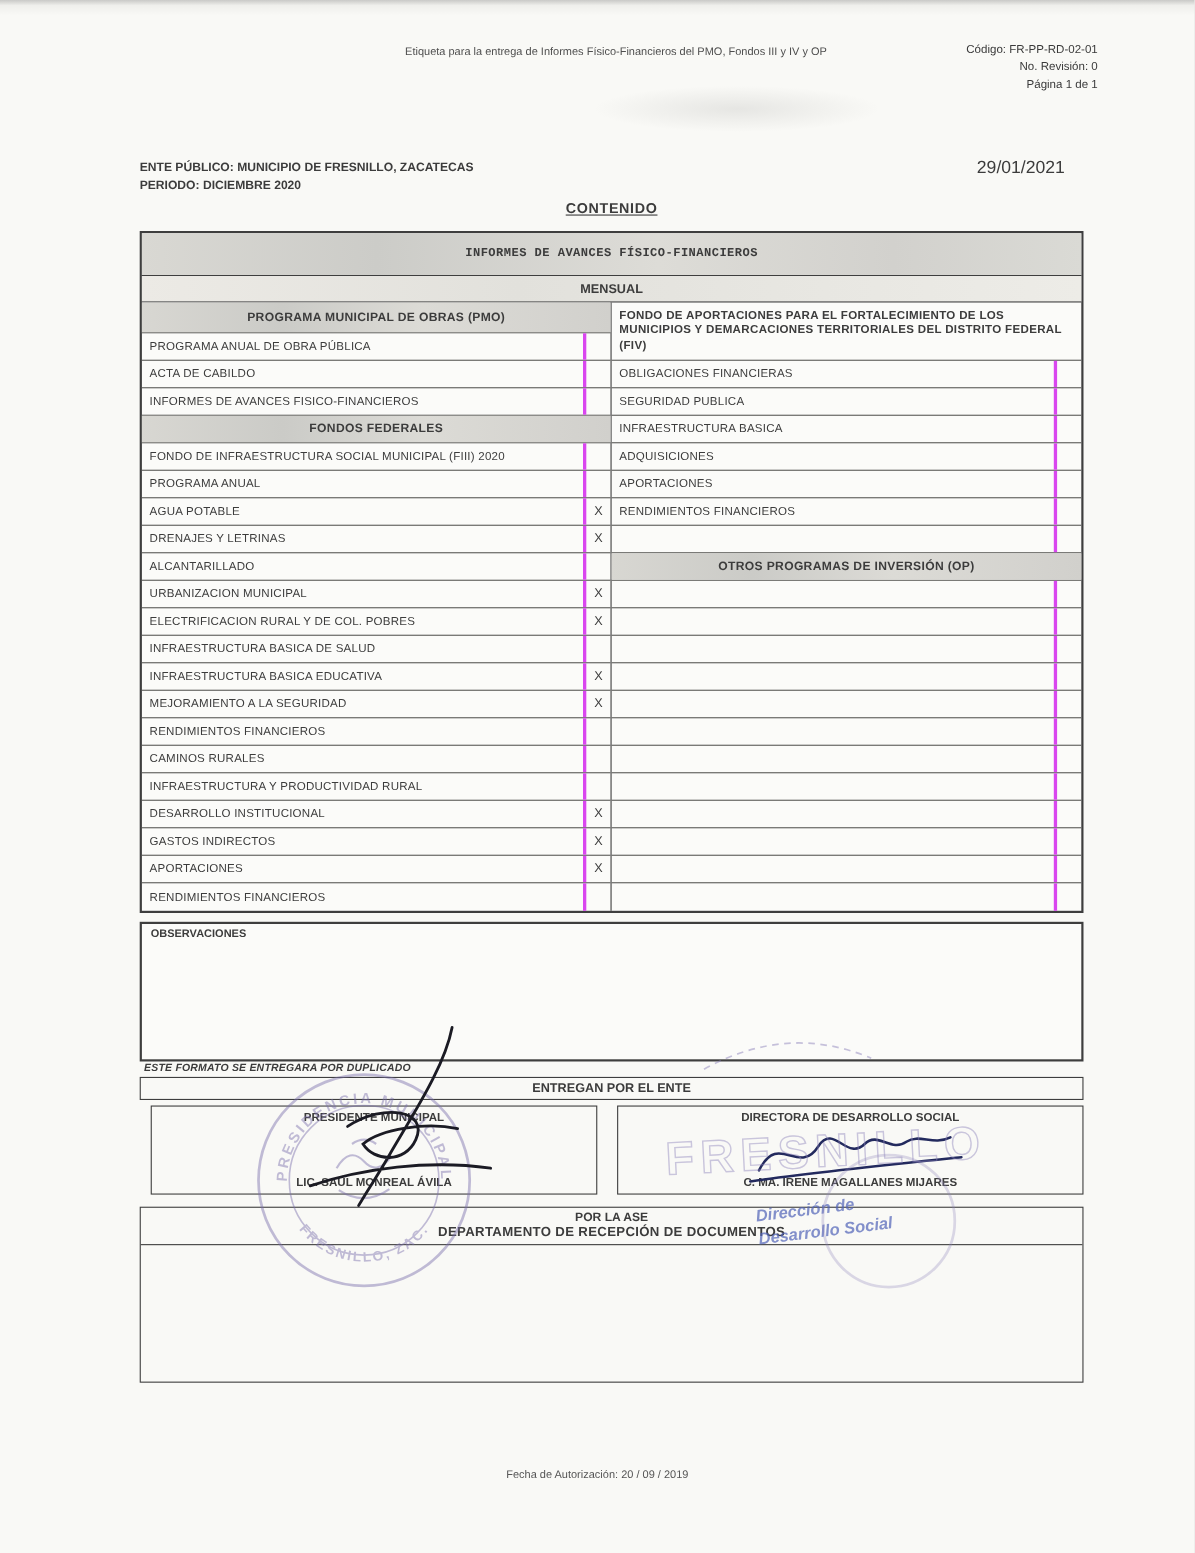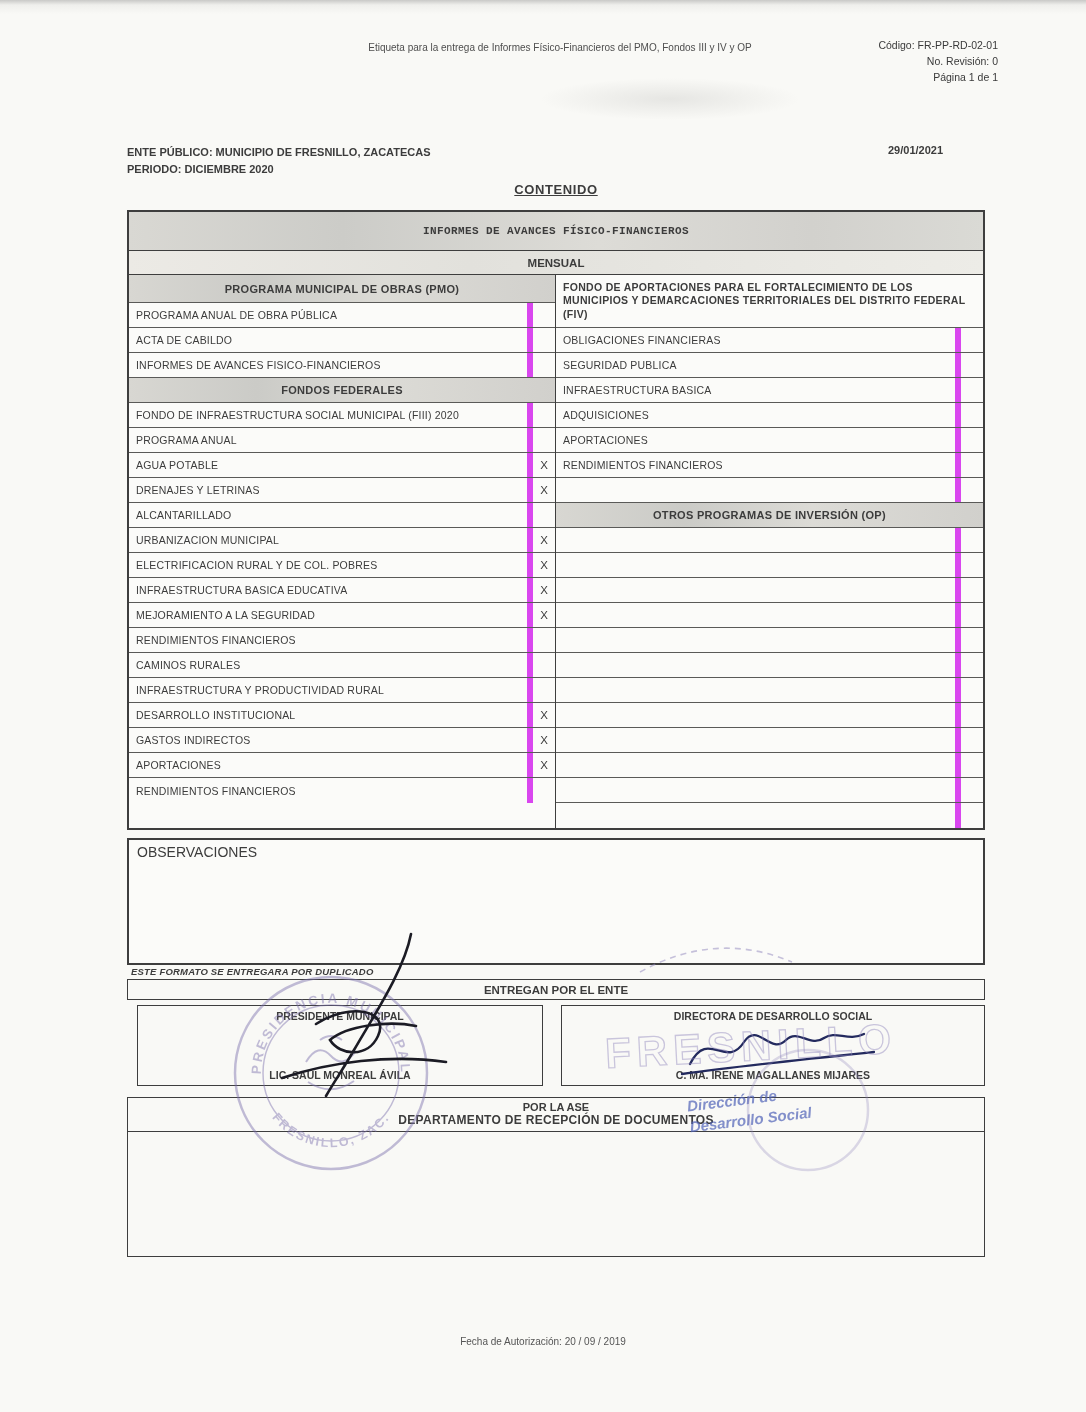--- a/index.html
+++ b/index.html
@@ -10,40 +10,40 @@
   .scan-blotch{position:absolute;border-radius:50%;pointer-events:none;
     background:radial-gradient(closest-side,rgba(130,130,128,.16),transparent);}
   
   .logo{position:absolute;left:94px;top:34px;display:flex;align-items:flex-start;}
   .logo-textcol{margin-left:2px;}
   .logo-ase{font-size:34px;font-weight:bold;font-style:italic;color:#2f2f2f;line-height:.9;letter-spacing:1px;}
   .logo-sub{font-size:5.5px;color:#4a4a4a;letter-spacing:.4px;margin-top:1px;white-space:nowrap;}
   .hdr-title{position:absolute;left:300px;top:42px;width:520px;text-align:center;font-size:10px;color:#4e4e4e;}
   .hdr-meta{position:absolute;right:88px;top:38px;text-align:right;font-size:10.5px;line-height:1.5;color:#3a3a3a;}
   .doc-meta{position:absolute;left:127px;top:144px;font-size:11px;font-weight:bold;line-height:1.55;}
-  .doc-date{position:absolute;left:888px;top:144px;font-size:11px;font-weight:bold;}
+  .doc-date{position:absolute;left:888px;top:144px;font-size:16px;font-weight:normal;}
   .contenido{position:absolute;left:127px;top:182px;width:858px;text-align:center;font-size:13px;font-weight:bold;text-decoration:underline;letter-spacing:.6px;}
   
   .main-table{position:absolute;left:127px;top:210px;width:858px;border:2px solid #3e3e3e;background:#fbfbf9;}
   .t-title{height:39px;display:flex;align-items:center;justify-content:center;font-weight:bold;font-size:11px;letter-spacing:.4px;border-bottom:1.5px solid #3e3e3e;
     background:linear-gradient(90deg,#d9d8d3,#ccccc8 25%,#dddcd7 55%,#d2d1cd 80%,#dadad5);font-family:Liberation Mono, monospace;}
   .t-sub{height:24px;display:flex;align-items:center;justify-content:center;font-weight:bold;font-size:11.5px;border-bottom:1.5px solid #3e3e3e;
     background:linear-gradient(90deg,#eceae5,#e2e1dc 40%,#edece7);}
   .t-cols{display:flex;}
   .t-col{width:50%;}
   .t-col.left{border-right:1.5px solid #3e3e3e;}
   .trow{display:flex;height:25px;border-bottom:1px solid #5a5a58;}
   .t-col .trow:last-child{border-bottom:none;}
-  .tcell{flex:1;display:flex;align-items:center;padding:0 7px;border-right:6px solid #d946ef;font-size:10.5px;letter-spacing:.2px;white-space:nowrap;overflow:hidden;}
+  .tcell{flex:1;display:flex;align-items:center;padding:0 7px;border-right:3px solid #d946ef;font-size:10.5px;letter-spacing:.2px;white-space:nowrap;overflow:hidden;}
   .tmark{width:22px;display:flex;align-items:center;justify-content:center;font-size:11.5px;}
   .thead-row .hcell{flex:1;display:flex;align-items:center;justify-content:center;font-weight:bold;font-size:11px;letter-spacing:.3px;
     background:linear-gradient(90deg,#d8d7d2,#cbcbc7 30%,#dcdbd6 60%,#d1d0cc);}
   .thead-row .hcell.flat{background:none;justify-content:flex-start;text-align:left;padding:3px 7px;font-size:10.5px;line-height:1.3;white-space:normal;}
   
-  .obs-box{position:absolute;left:127px;top:838px;width:858px;height:127px;border:2px solid #3e3e3e;padding:4px 8px;font-size:14px;font-weight:normal;background:#fbfbf9;}
+  .obs-box{position:absolute;left:127px;top:838px;width:858px;height:127px;border:2px solid #3e3e3e;padding:4px 8px;font-size:10px;font-weight:bold;background:#fbfbf9;}
   .dup-note{position:absolute;left:131px;top:966px;font-size:9.5px;font-weight:bold;font-style:italic;letter-spacing:.2px;}
   
   .entregan{position:absolute;left:127px;top:979px;width:858px;}
   .sec-strip{border:1.5px solid #3e3e3e;height:21px;display:flex;align-items:center;justify-content:center;font-weight:bold;font-size:11.5px;}
   .sig-row{display:flex;justify-content:space-between;margin-top:5px;}
   .sig-box{height:81px;border:1.5px solid #3e3e3e;display:flex;flex-direction:column;justify-content:space-between;align-items:center;padding:4px 2px;font-size:10.5px;font-weight:bold;text-align:center;}
   .sig-box.l{width:406px;margin-left:10px;}
   .sig-box.r{width:424px;}
   
   .ase-sec{position:absolute;left:127px;top:1097px;width:858px;height:160px;border:1.5px solid #3e3e3e;}
@@ -125,20 +125,24 @@
             <div class="tcell">ALCANTARILLADO</div>
             <div class="tmark"></div>
           </div>
           <div class="trow">
             <div class="tcell">URBANIZACION MUNICIPAL</div>
             <div class="tmark">X</div>
           </div>
           <div class="trow">
             <div class="tcell">ELECTRIFICACION RURAL Y DE COL. POBRES</div>
             <div class="tmark">X</div>
+          </div>
+          <div class="trow">
+            <div class="tcell">INFRAESTRUCTURA BASICA DE SALUD</div>
+            <div class="tmark"></div>
           </div>
           <div class="trow">
             <div class="tcell">INFRAESTRUCTURA BASICA EDUCATIVA</div>
             <div class="tmark">X</div>
           </div>
           <div class="trow">
             <div class="tcell">MEJORAMIENTO A LA SEGURIDAD</div>
             <div class="tmark">X</div>
           </div>
           <div class="trow">

